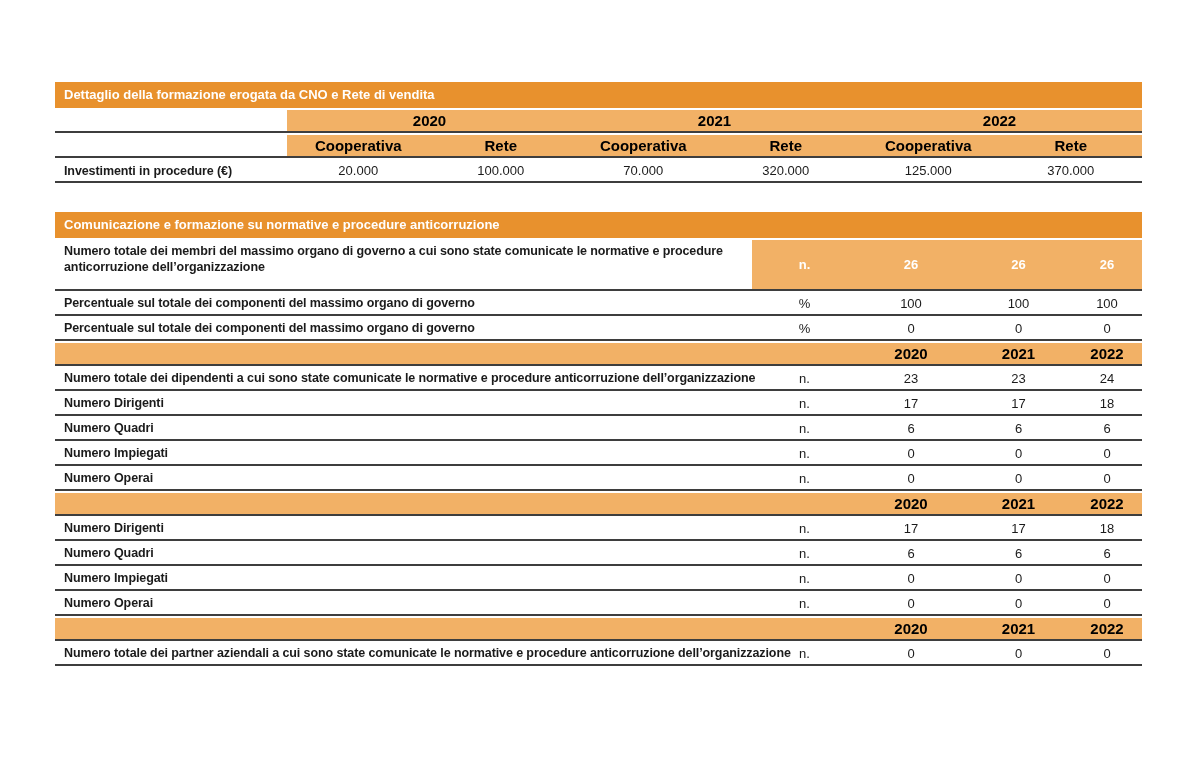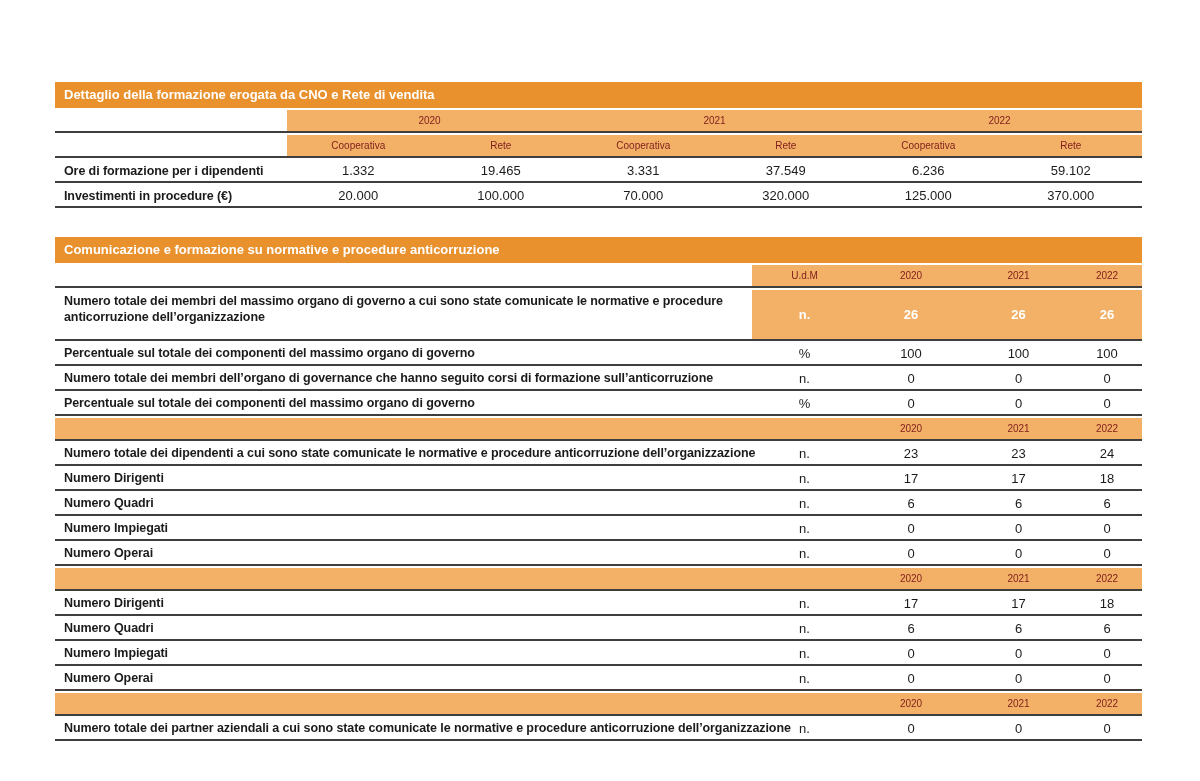--- a/index.html
+++ b/index.html
@@ -45,24 +45,24 @@
     height: 21px;
     padding: 0;
     vertical-align: middle;
     font-weight: 400;
   }
   .blank {
     background: transparent;
   }
   .band {
     background: #F2B166;
-    color: #7f1d1d;
-    font-weight: 400;
+    color: #000000;
+    font-weight: 700;
     text-align: center;
-    font-size: 10px;
+    font-size: 15px;
   }
   .label {
     text-align: left;
     padding: 0 6px 0 9px;
     font-weight: 700;
     font-size: 12.5px;
     letter-spacing: -0.1px;
     white-space: nowrap;
     overflow: visible;
   }
@@ -119,29 +119,20 @@
         <td class="band" colspan="2">2022</td>
       </tr>
       <tr>
         <td class="blank"></td>
         <td class="band">Cooperativa</td>
         <td class="band">Rete</td>
         <td class="band">Cooperativa</td>
         <td class="band">Rete</td>
         <td class="band">Cooperativa</td>
         <td class="band">Rete</td>
-      </tr>
-      <tr>
-        <td class="label">Ore di formazione per i dipendenti</td>
-        <td class="val">1.332</td>
-        <td class="val">19.465</td>
-        <td class="val">3.331</td>
-        <td class="val">37.549</td>
-        <td class="val">6.236</td>
-        <td class="val">59.102</td>
       </tr>
       <tr>
         <td class="label">Investimenti in procedure (€)</td>
         <td class="val">20.000</td>
         <td class="val">100.000</td>
         <td class="val">70.000</td>
         <td class="val">320.000</td>
         <td class="val">125.000</td>
         <td class="val">370.000</td>
       </tr>
@@ -156,49 +147,35 @@
 
     <table class="t2">
       <colgroup>
         <col style="width:697px">
         <col style="width:105px">
         <col style="width:108px">
         <col style="width:107px">
         <col style="width:70px">
       </colgroup>
       <tbody>
-          <tr>
-        <td class="blank"></td>
-        <td class="band">U.d.M</td>
-        <td class="band">2020</td>
-        <td class="band">2021</td>
-        <td class="band">2022</td>
-      </tr>
       <tr class="hl">
         <td class="label wrap">Numero totale dei membri del massimo organo di governo a cui sono state comunicate le normative e procedure anticorruzione dell’organizzazione</td>
         <td class="hl-cell">n.</td>
         <td class="hl-cell">26</td>
         <td class="hl-cell">26</td>
         <td class="hl-cell">26</td>
       </tr>
       <tr>
         <td class="label">Percentuale sul totale dei componenti del massimo organo di governo</td>
         <td class="val">%</td>
         <td class="val">100</td>
         <td class="val">100</td>
         <td class="val">100</td>
       </tr>
       <tr>
-        <td class="label">Numero totale dei membri dell’organo di governance che hanno seguito corsi di formazione sull’anticorruzione</td>
-        <td class="val">n.</td>
-        <td class="val">0</td>
-        <td class="val">0</td>
-        <td class="val">0</td>
-      </tr>
-      <tr>
         <td class="label">Percentuale sul totale dei componenti del massimo organo di governo</td>
         <td class="val">%</td>
         <td class="val">0</td>
         <td class="val">0</td>
         <td class="val">0</td>
       </tr>
       <tr>
         <td class="band"></td>
         <td class="band"></td>
         <td class="band">2020</td>

